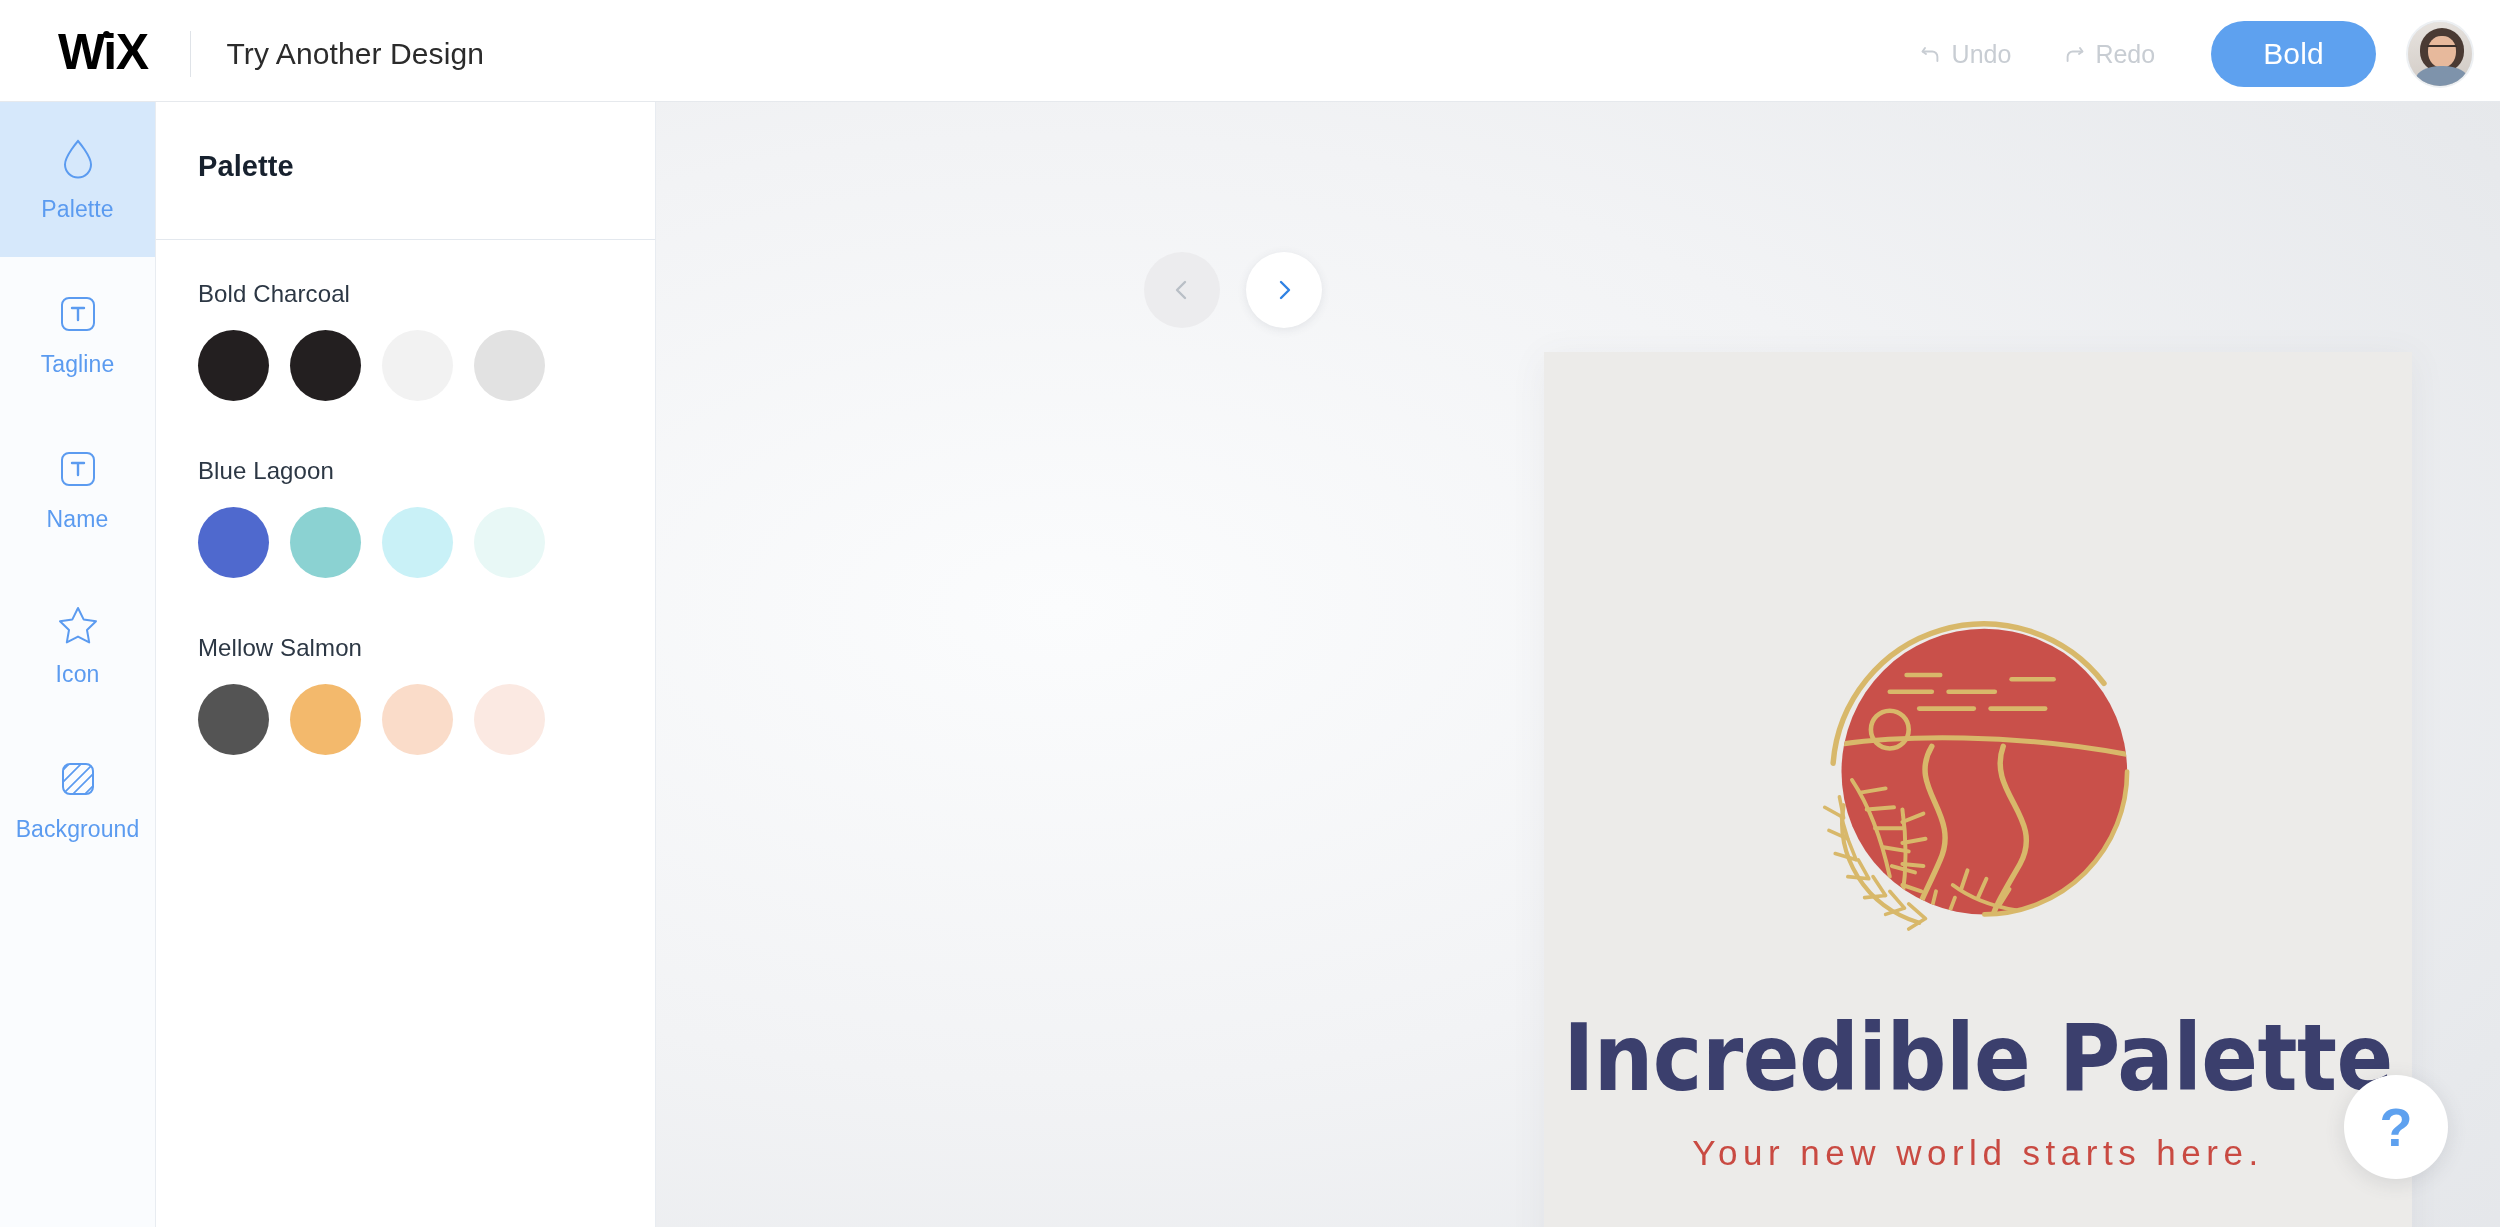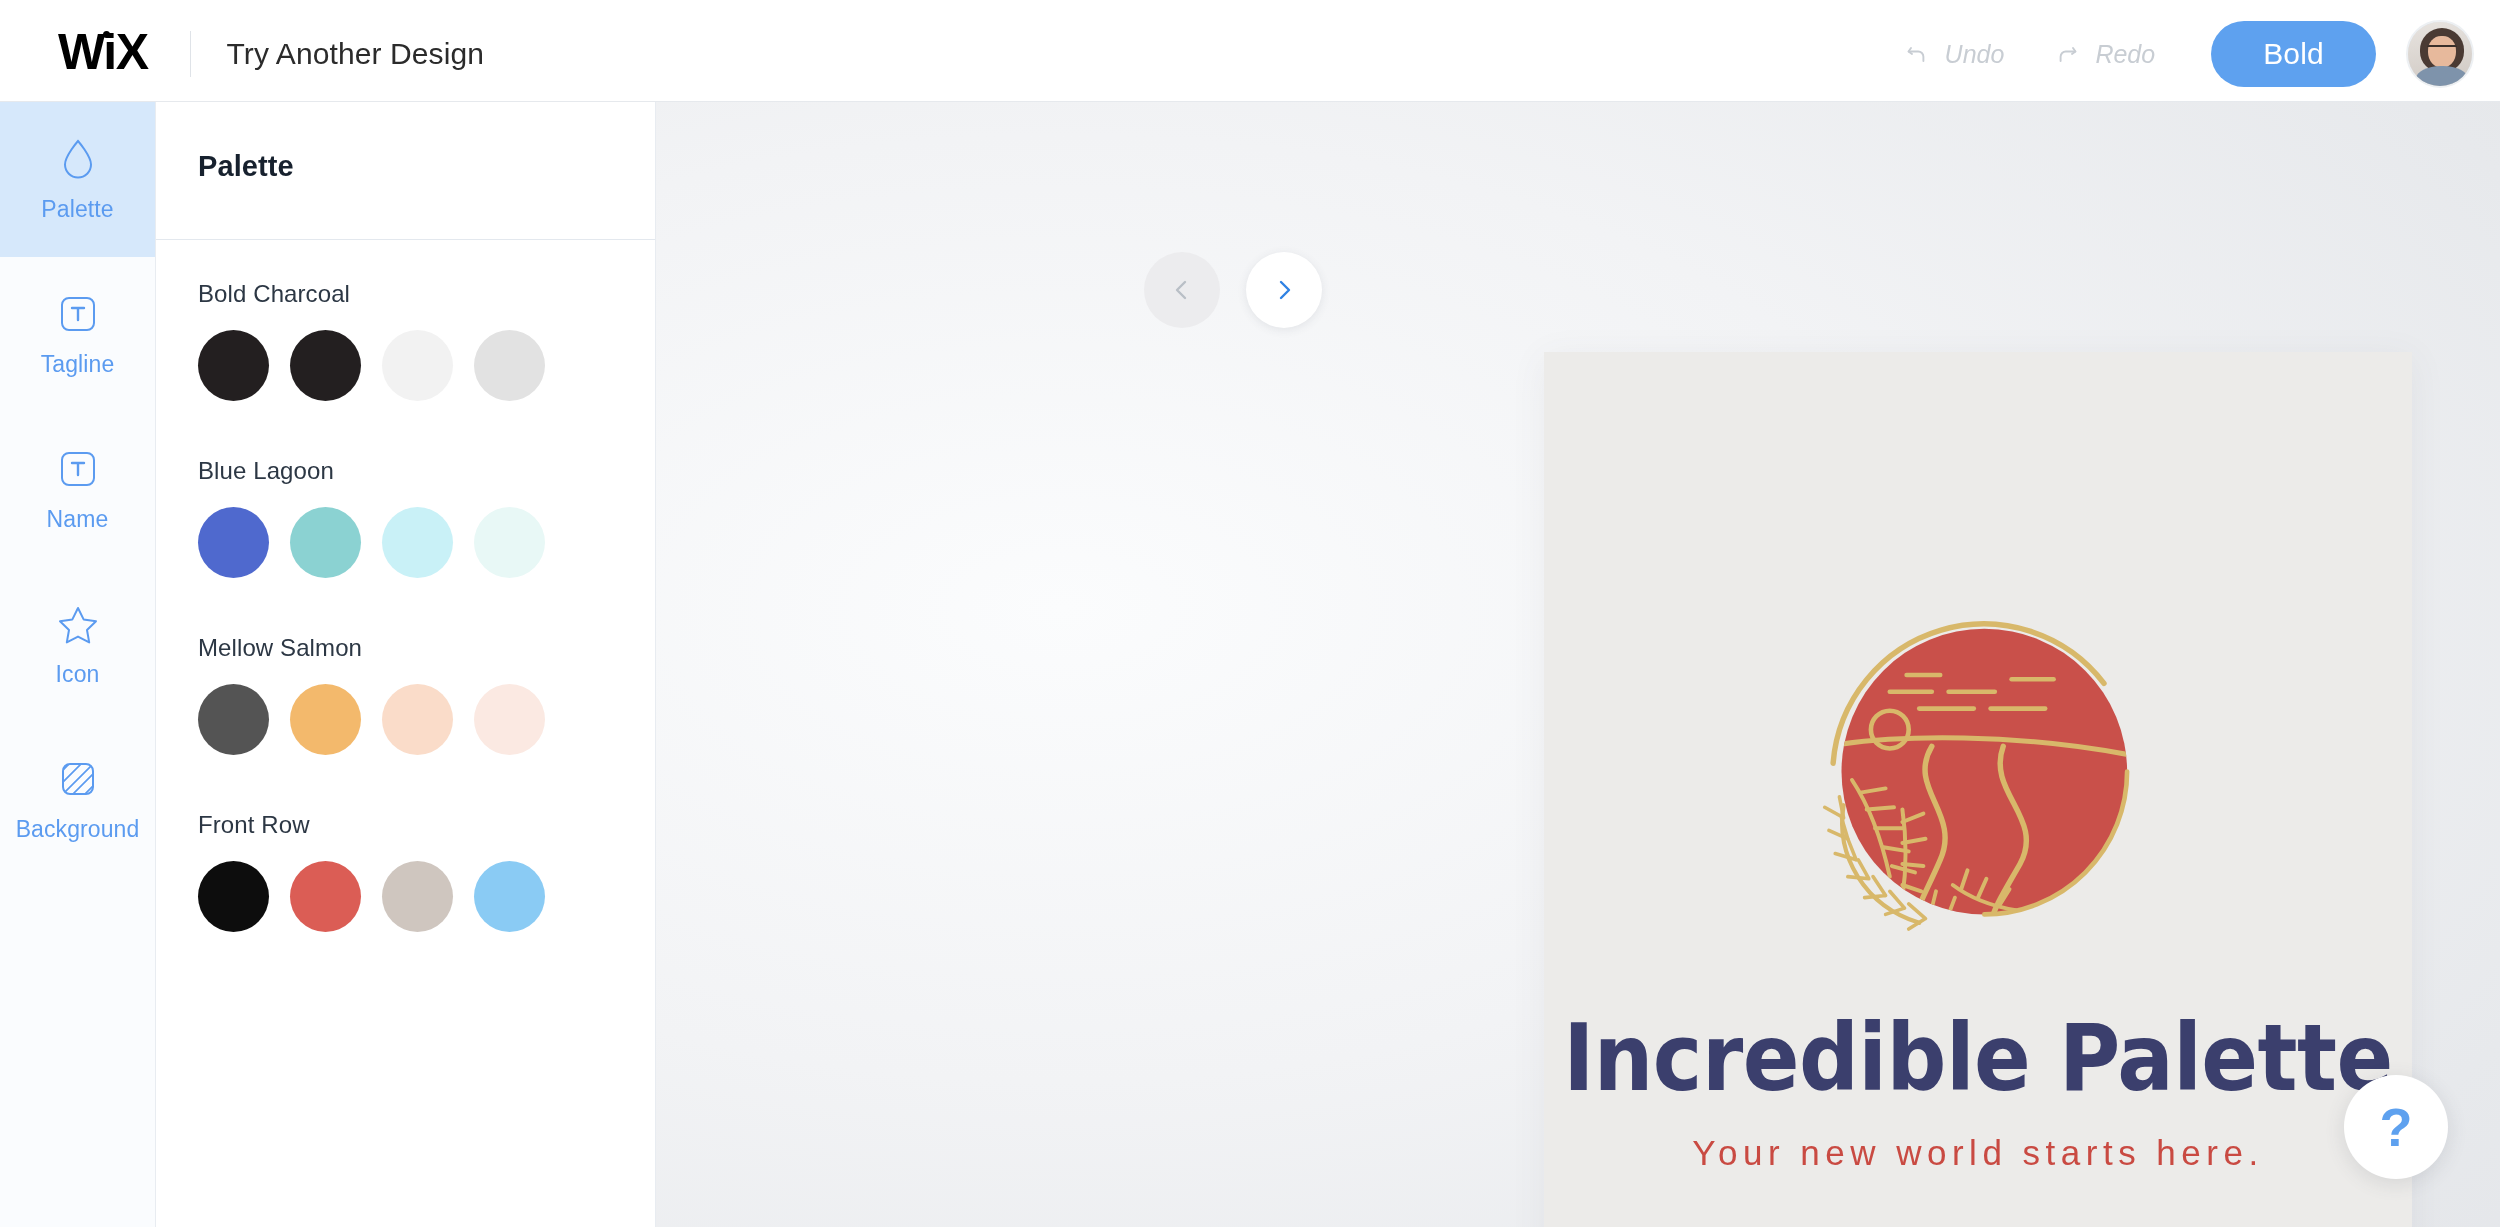--- a/index.html
+++ b/index.html
@@ -28,23 +28,23 @@
     position: absolute; width: 7px; height: 7px; border-radius: 50%;
     background: #000; left: 45px; top: 4px;
   }
   .topbar-divider {
     width: 1px; height: 46px; background: #dfe3e8; margin: 0 36px 0 42px;
   }
   .topbar-title { font-size: 30px; color: #2b2b2b; letter-spacing: .1px; }
   .topbar-right { margin-left: auto; display: flex; align-items: center; gap: 0; }
 
   .histbtn {
-    display: flex; align-items: center; gap: 15px;
+    display: flex; align-items: center; gap: 8px;
     color: #c8cdd3; font-size: 25px; padding: 10px 16px;
-    cursor: default; user-select: none; font-style: italic;
+    cursor: default; user-select: none;
   }
   .histbtn svg { display: block; }
   .histbtn + .histbtn { margin-left: 18px; }
 
   .next-btn {
     margin-left: 40px;
     background: #5ea1ef; color: #fff;
     font-size: 30px; border: none; border-radius: 40px;
     padding: 16px 52px; cursor: pointer; letter-spacing: .2px;
     line-height: 1.15;
@@ -298,29 +298,20 @@
         <div class="palette-group">
           <div class="palette-name">Mellow Salmon</div>
           <div class="swatches">
             <div class="swatch" style="background: rgb(84, 84, 84);"></div>
             <div class="swatch" style="background: rgb(243, 185, 108);"></div>
             <div class="swatch" style="background: rgb(250, 220, 201);"></div>
             <div class="swatch" style="background: rgb(251, 233, 226);"></div>
           </div>
         </div>
 
-        <div class="palette-group">
-          <div class="palette-name">Front Row</div>
-          <div class="swatches">
-            <div class="swatch" style="background: rgb(13, 13, 13);"></div>
-            <div class="swatch" style="background: rgb(219, 93, 85);"></div>
-            <div class="swatch" style="background: rgb(207, 198, 191);"></div>
-            <div class="swatch" style="background: rgb(138, 203, 244);"></div>
-          </div>
-        </div>
 
 
       </div>
     </div>
 
     <div class="canvas">
 
       <div class="carousel-nav">
         <div class="nav-circle prev">
           <svg width="26" height="26" viewBox="0 0 26 26" fill="none" stroke="#b9bfc6" stroke-width="2.4" stroke-linecap="round" stroke-linejoin="round">

